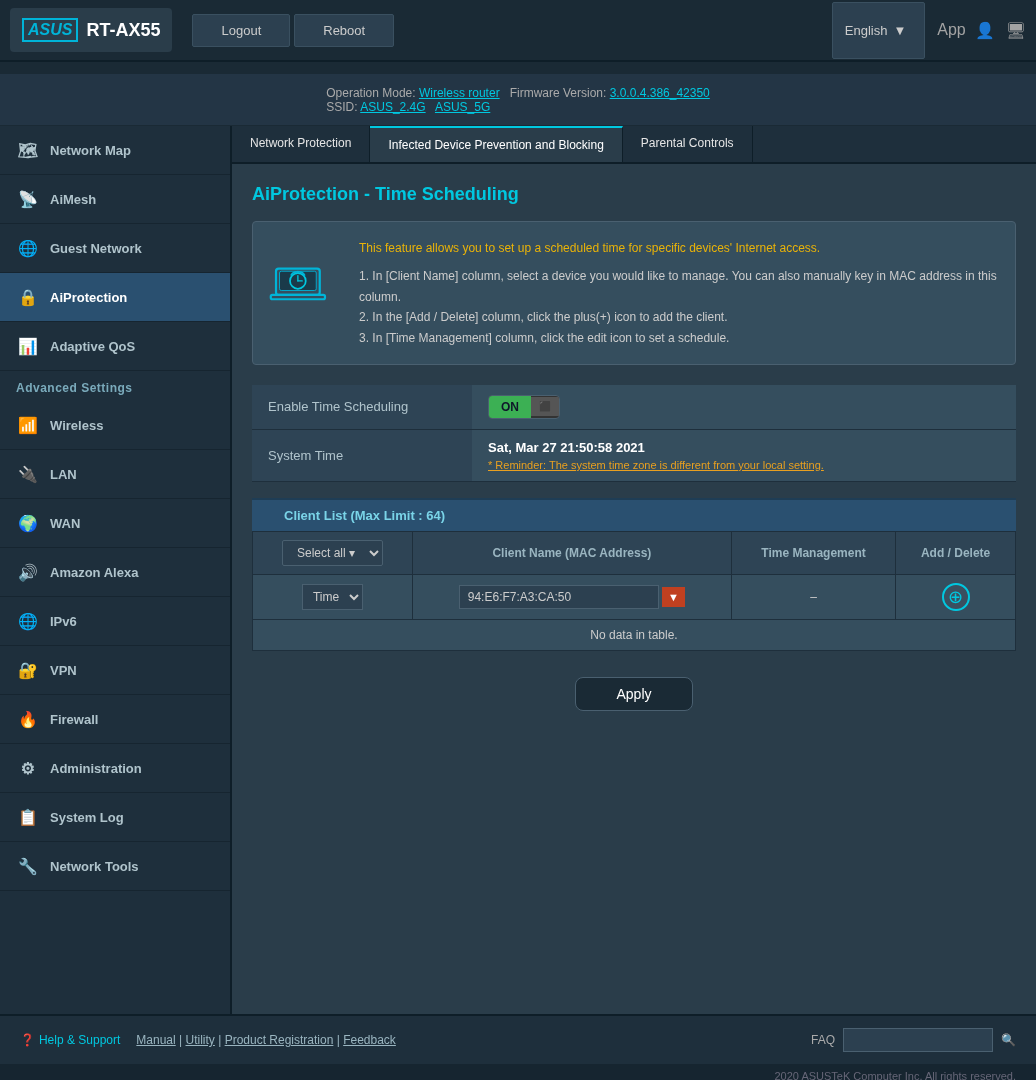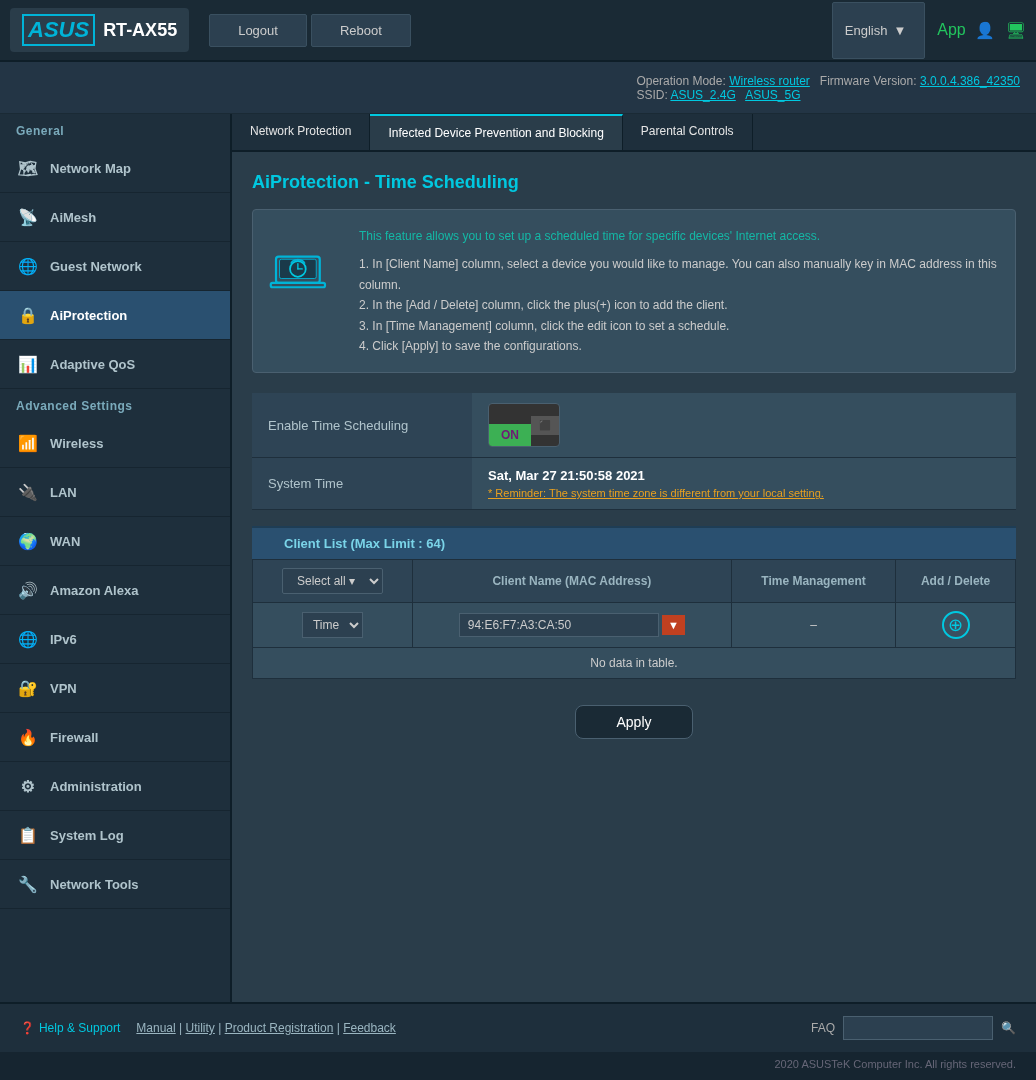--- a/index.html
+++ b/index.html
@@ -27,21 +27,21 @@
       align-items: center;
       background: #2a3d4a;
       padding: 6px 12px;
       border-radius: 4px;
       margin-right: 20px;
       height: 44px;
     }
     .logo-asus {
       color: #00b4d8;
       font-weight: bold;
-      font-size: 22px;
+      font-size: 16px;
       font-style: italic;
       margin-right: 8px;
       border: 2px solid #00b4d8;
       padding: 1px 4px;
     }
     .model-name {
       color: #fff;
       font-size: 18px;
       font-weight: bold;
     }
@@ -70,34 +70,35 @@
       cursor: pointer;
     }
     .lang-selector span { margin-right: 6px; }
     .top-icons {
       display: flex;
       align-items: center;
       gap: 10px;
       margin-left: 12px;
     }
     .top-icon {
-      color: #22c55e;
+      color: #a3a3a3;
       font-size: 16px;
       cursor: pointer;
     }
 
     
     .subheader {
       background: #233545;
       padding: 6px 16px;
       display: flex;
       align-items: center;
-      justify-content: flex-end;
+      justify-content: center;
       border-bottom: 1px solid #1a2a35;
       height: 52px;
+      margin-top: 12px;
     }
     .subheader-left { font-size: 12px; color: #aaa; }
     .subheader-left a { color: #00c8e0; text-decoration: underline; cursor: pointer; }
     .subheader-left .ssid-label { color: #aaa; }
 
     
     .main-layout {
       display: flex;
       height: calc(1080px - 62px - 52px - 50px - 28px);
     }
@@ -188,21 +189,21 @@
       align-items: flex-start;
       gap: 20px;
       margin-bottom: 20px;
     }
     .info-icon {
       font-size: 60px;
       color: #00b4d8;
       flex-shrink: 0;
     }
     .info-text { font-size: 12px; color: #ccc; line-height: 1.7; }
-    .info-intro { margin-bottom: 8px; color: #14b8a6; }
+    .info-intro { margin-bottom: 8px; color: #eab308; }
 
     
     .form-table {
       width: 100%;
       border-collapse: collapse;
     }
     .form-row {
       border-bottom: 1px solid #1e2f3c;
     }
     .form-label {
@@ -223,25 +224,24 @@
     .toggle-on {
       display: inline-flex;
       align-items: center;
       background: #333;
       border-radius: 4px;
       overflow: hidden;
       border: 1px solid #4a6070;
     }
     .toggle-on .on-part {
       background: #3cb054;
-      color: #701a75;
+      color: #0f172a;
       padding: 4px 12px;
       font-size: 12px;
       font-weight: bold;
-      margin-top: 20px;
     }
     .toggle-on .off-part {
       background: #555;
       padding: 4px 8px;
       font-size: 10px;
       color: #999;
     }
 
     .system-time { color: #fff; font-weight: bold; font-size: 13px; }
     .time-reminder { color: #e8a020; font-size: 11px; text-decoration: underline; margin-top: 4px; cursor: pointer; }
@@ -407,21 +407,20 @@
     <span class="ssid-label">SSID:</span>
     <a>ASUS_2.4G</a>
     &nbsp;
     <a>ASUS_5G</a>
   </div>
 </div>
 
 <div class="main-layout">
 
   <div class="sidebar">
-    <div class="sidebar-section-title">General</div>
 
     <div class="sidebar-item">
       <span class="sidebar-icon">🗺</span>
       <span>Network Map</span>
     </div>
     <div class="sidebar-item">
       <span class="sidebar-icon">📡</span>
       <span>AiMesh</span>
     </div>
     <div class="sidebar-item">
@@ -507,21 +506,20 @@
             <path d="M25 43 Q28 38 33 39" stroke="#00b4d8" stroke-width="2" fill="none"></path>
             <path d="M41 43 Q38 38 33 39" stroke="#00b4d8" stroke-width="2" fill="none"></path>
             <circle cx="33" cy="39" r="1.5" fill="#00b4d8"></circle>
           </svg>
         </div>
         <div class="info-text">
           <div class="info-intro">This feature allows you to set up a scheduled time for specific devices' Internet access.</div>
           <div>1. <span>In [Client Name] column, select a device you would like to manage. You can also manually key in MAC address in this column.</span></div>
           <div>2. <span>In the [Add / Delete] column, click the plus(+) icon to add the client.</span></div>
           <div>3. <span>In [Time Management] column, click the edit icon to set a schedule.</span></div>
-          <div>4. <span>Click [Apply] to save the configurations.</span></div>
         </div>
       </div>
 
       <table class="form-table">
         <tbody>
             <tr class="form-row">
           <td class="form-label">Enable Time Scheduling</td>
           <td class="form-value">
             <div class="toggle-on">
               <span class="on-part">ON</span>

